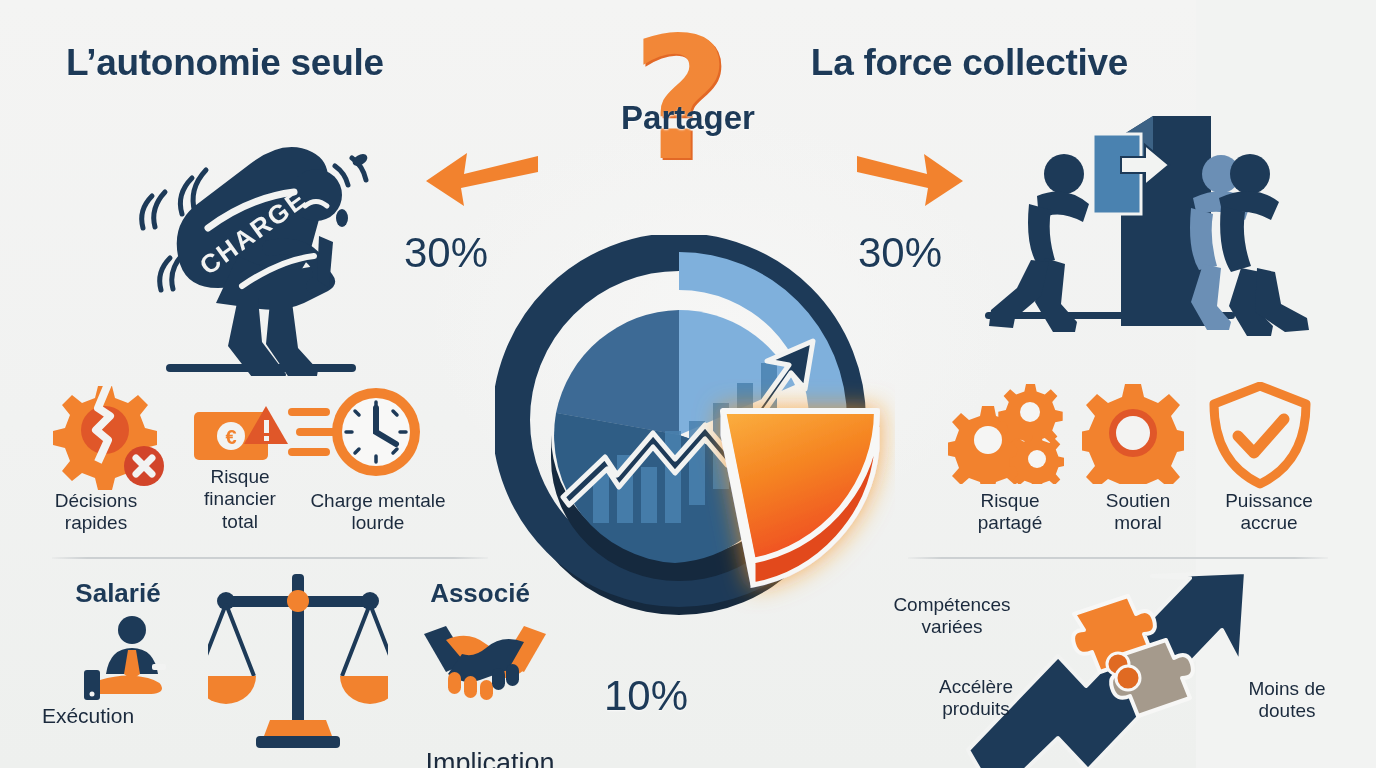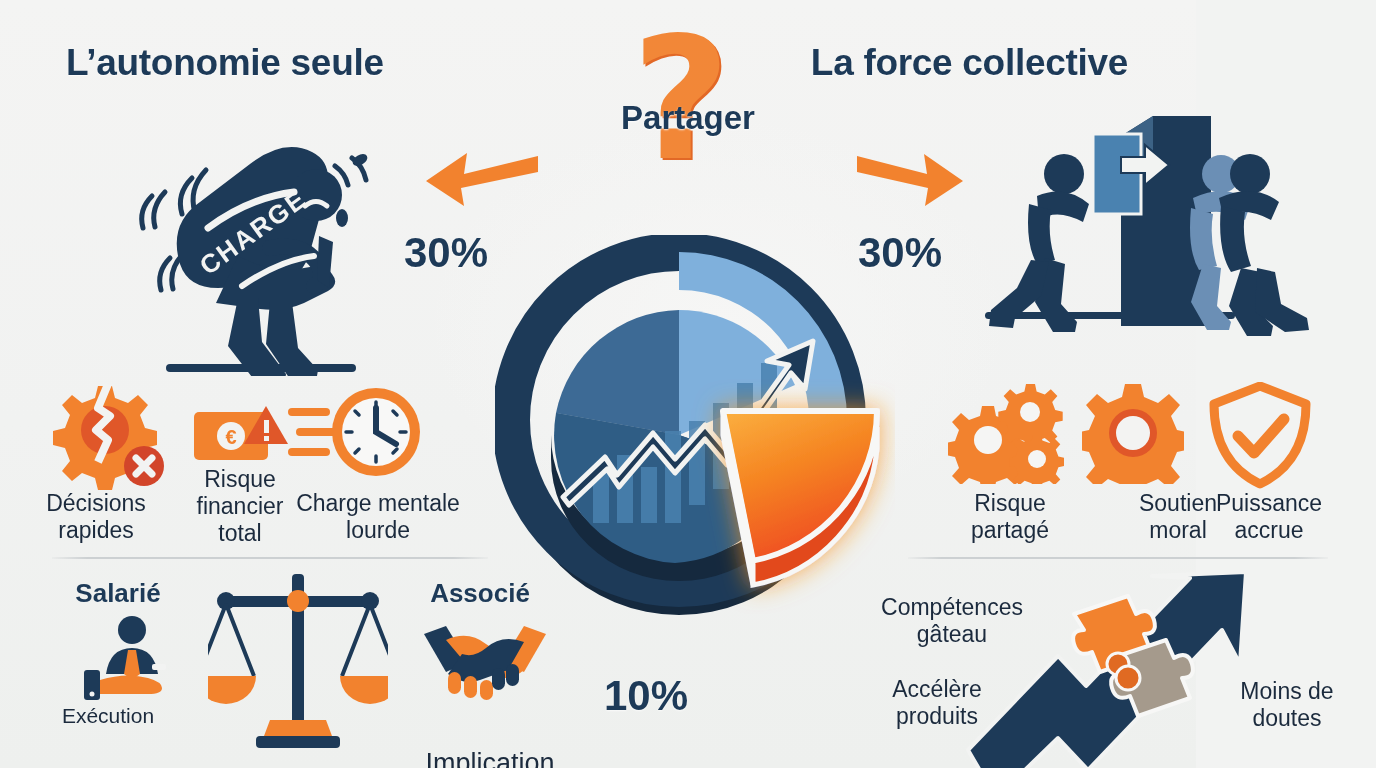--- a/index.html
+++ b/index.html
@@ -32,28 +32,28 @@
     font-size:33px;
     font-weight:bold;
     color:#1d3a58;
     line-height:1.08;
     text-align:center;
     white-space:nowrap;
     text-shadow:0 1px 2px rgba(255,255,255,.85);
   }
   .pct{
     font-size:42px;
-    font-weight:bold;
+    font-weight:normal;
     color:#1d3a58;
     text-shadow:0 1px 2px rgba(255,255,255,.7);
   }
 
   
   .lbl{
-    font-size:23px;
+    font-size:19px;
     color:#1b2a3d;
     text-align:center;
     line-height:1.18;
     white-space:pre-line;
   }
   .sub-title{
     font-size:26px;
     font-weight:bold;
     color:#1d3a58;
     text-align:center;
@@ -285,21 +285,21 @@
 
   <svg class="abs" style="left:82px; top:612px;" width="110" height="92" viewBox="0 0 110 92">
     <circle cx="50" cy="18" r="14" fill="#1d3a58"></circle>
     <path d="M24 62 q4 -26 26 -26 q22 0 26 26 Z" fill="#1d3a58"></path>
     <path d="M46 38 l8 0 l4 24 l-8 6 l-8 -6 Z" fill="#f2822e"></path>
     <rect x="70" y="52" width="14" height="6" rx="2" fill="#f2f3f2"></rect>
     <path d="M18 68 q26 -8 48 -2 q14 4 14 10 q0 6 -14 6 l-54 0 Z" fill="#f2822e"></path>
     <rect x="2" y="58" width="16" height="30" rx="3" fill="#1d3a58"></rect>
     <circle cx="10" cy="82" r="2.5" fill="#f2f3f2"></circle>
   </svg>
-  <div class="abs lbl" style="left:28px; top:704px; width:160px; font-size:21px;">Exécution</div>
+  <div class="abs lbl" style="left:8px; top:704px; width:160px; font-size:21px;">Exécution</div>
 
   <svg class="abs" style="left:208px; top:570px;" width="180" height="182" viewBox="0 0 180 182">
     <rect x="84" y="4" width="12" height="160" rx="4" fill="#1d3a58"></rect>
     <rect x="14" y="26" width="152" height="11" rx="5.5" fill="#1d3a58"></rect>
     <circle cx="18" cy="31" r="9" fill="#1d3a58"></circle>
     <circle cx="162" cy="31" r="9" fill="#1d3a58"></circle>
     <circle cx="90" cy="31" r="11" fill="#f2822e"></circle>
     <path d="M18 34 L-10 106 M18 34 L46 106" stroke="#1d3a58" stroke-width="4" fill="none"></path>
     <path d="M162 34 L134 106 M162 34 L190 106" stroke="#1d3a58" stroke-width="4" fill="none"></path>
     <path d="M-12 106 a30 28 0 0 0 60 0 Z" fill="#f2822e"></path>
@@ -340,21 +340,21 @@
   <div class="abs lbl" style="left:946px; top:490px; width:128px;">Risque
 partagé</div>
 
   <svg class="abs" style="left:1082px; top:382px;" width="102" height="102" viewBox="0 0 102 102">
     <g fill="#f2822e">
       <path d="M43 2 l16 0 l3 13 l14 6 l11 -9 l11 11 l-9 11 l6 14 l13 3 l0 16 l-13 3 l-6 14 l9 11 l-11 11 l-11 -9 l-14 6 l-3 13 l-16 0 l-3 -13 l-14 -6 l-11 9 l-11 -11 l9 -11 l-6 -14 l-13 -3 l0 -16 l13 -3 l6 -14 l-9 -11 l11 -11 l11 9 l14 -6 Z"></path>
     </g>
     <circle cx="51" cy="51" r="24" fill="#e05729"></circle>
     <circle cx="51" cy="51" r="17" fill="#f3f3f2"></circle>
   </svg>
-  <div class="abs lbl" style="left:1114px; top:490px; width:128px;text-align:center;">Soutien
+  <div class="abs lbl" style="left:1074px; top:490px; width:128px;text-align:center;">Soutien
 moral</div>
 
   <svg class="abs" style="left:1208px; top:382px;" width="104" height="108" viewBox="0 0 104 108">
     <path d="M52 4 L98 22 q0 58 -46 80 Q6 80 6 22 Z" fill="none" stroke="#f2822e" stroke-width="9" stroke-linejoin="round"></path>
     <path d="M30 54 l16 17 l30 -34" fill="none" stroke="#f2822e" stroke-width="11" stroke-linecap="round" stroke-linejoin="round"></path>
   </svg>
   <div class="abs lbl" style="left:1196px; top:490px; width:146px;">Puissance
 accrue</div>
 
   <div class="abs divider" style="left:908px; top:557px; width:420px;"></div>
@@ -371,19 +371,19 @@
       <path d="M168 78 l54 -18 l8 18 q14 -8 18 6 q4 14 -10 14 l8 20 l-52 18 l-8 -20 q-14 6 -18 -8 q-4 -14 10 -14 Z" fill="#a59a8c" stroke="#f7f7f6" stroke-width="4" stroke-linejoin="round" transform="translate(-18,8)"></path>
     </g>
 
     <g fill="#e06a22" stroke="#f7f7f6" stroke-width="3">
       <circle cx="156" cy="92" r="11"></circle>
       <circle cx="166" cy="106" r="12"></circle>
     </g>
   </svg>
 
   <div class="abs lbl" style="left:862px; top:594px; width:180px; text-align:center;">Compétences
-gâteau</div>
-  <div class="abs lbl" style="left:852px; top:676px; width:170px; text-align:center;">Accélère
+variées</div>
+  <div class="abs lbl" style="left:891px; top:676px; width:170px; text-align:center;">Accélère
 produits</div>
   <div class="abs lbl" style="left:1212px; top:678px; width:150px; ">Moins de
 doutes</div>
 
 </div>
 
 </body></html>

